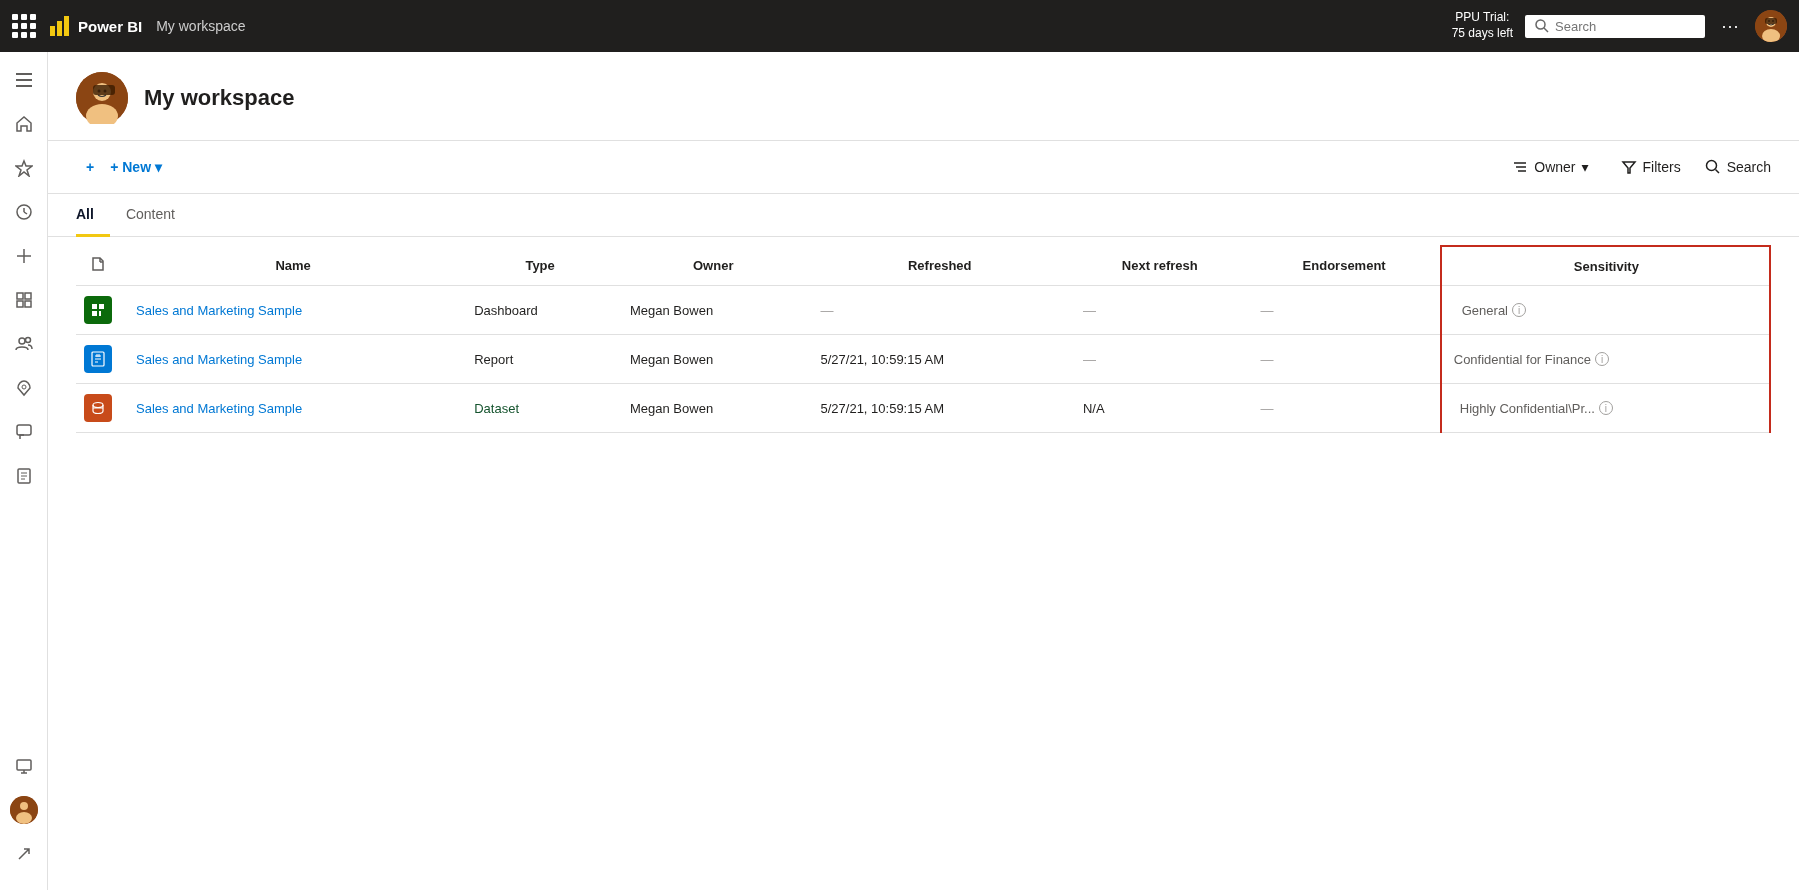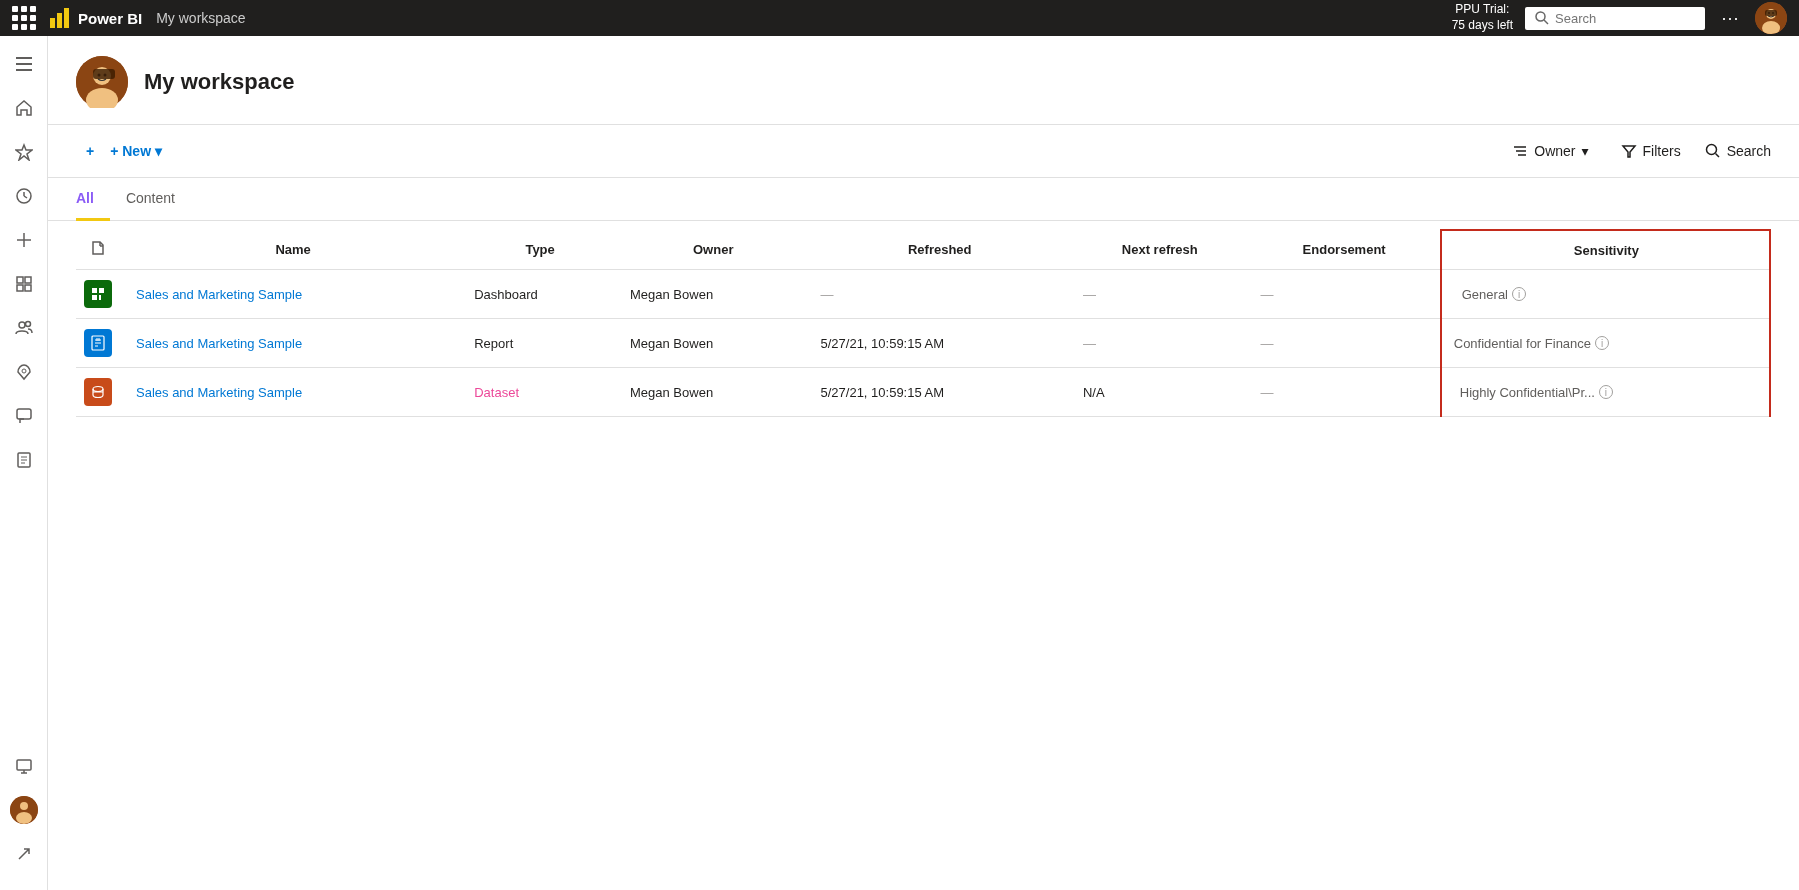--- a/index.html
+++ b/index.html
@@ -2,21 +2,21 @@
 <html><head>
   <meta charset="utf-8">
   <style>
     * { box-sizing: border-box; margin: 0; padding: 0; }
     body { font-family: 'Segoe UI', Arial, sans-serif; font-size: 14px; background: #f3f2f1; display: flex; flex-direction: column; height: 100vh; overflow: hidden; }
 
     
     .top-nav {
       background: #1a1a2e;
       background: #201f1e;
-      height: 36px;
+      height: 52px;
       display: flex;
       align-items: center;
       padding: 0 12px;
       flex-shrink: 0;
       gap: 10px;
     }
     .top-nav-dots {
       display: grid;
       grid-template-columns: repeat(3,6px);
       grid-template-rows: repeat(3,6px);
@@ -198,21 +198,21 @@
     .tab {
       padding: 12px 16px;
       font-size: 14px;
       color: #605e5c;
       cursor: pointer;
       border-bottom: 3px solid transparent;
       margin-bottom: -1px;
     }
     .tab:first-child { padding-left: 0; }
     .tab.active {
-      color: #8b5cf6;
+      color: #0f172a;
       font-weight: 600;
       border-bottom: 3px solid #f2c811;
     }
 
     
     .table-container {
       padding: 8px 28px;
       flex: 1;
     }
     .data-table {
@@ -626,21 +626,21 @@
                     <line x1="3" y1="8" x2="13" y2="8" stroke="#fff" stroke-width="1"></line>
                   </svg>
                 </div>
     </td>
     <td>
       <div class="item-name-cell">
         <span class="item-name-text" style="cursor:pointer;color:#0078d4;">Sales and Marketing Sample</span>
 
       </div>
     </td>
-    <td><span class="dash-value" style="color:#ec4899;">Dataset</span></td>
+    <td><span class="dash-value" style="color:#14532d;">Dataset</span></td>
     <td><span>Megan Bowen</span></td>
     <td><span>5/27/21, 10:59:15 AM</span></td>
     <td><span>N/A</span></td>
     <td><span style="color:#a19f9d;">—</span></td>
     <td class="sensitivity-col-last" style="padding-left:18px;">
       <div class="sensitivity-text">
         <span>Highly Confidential\Pr...</span>
         <span class="info-icon">i</span>
       </div>
     </td>

